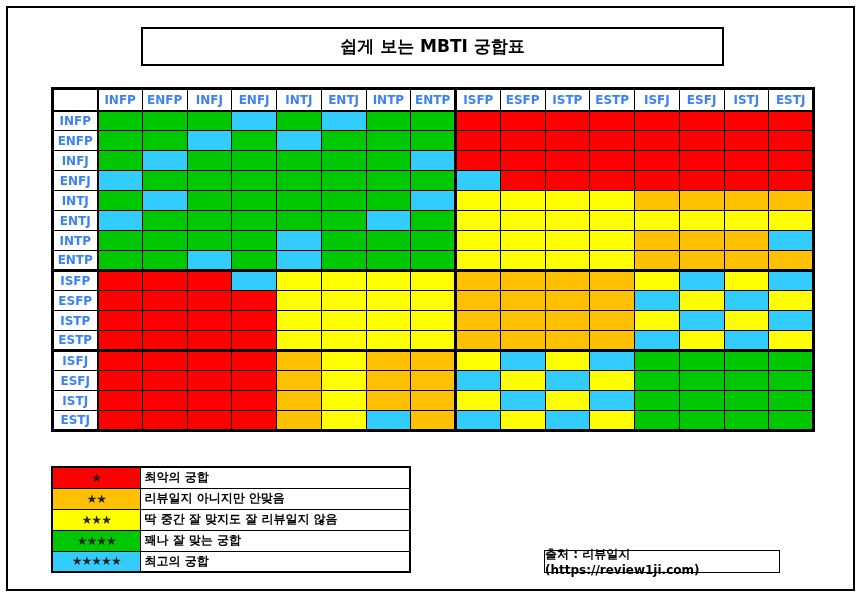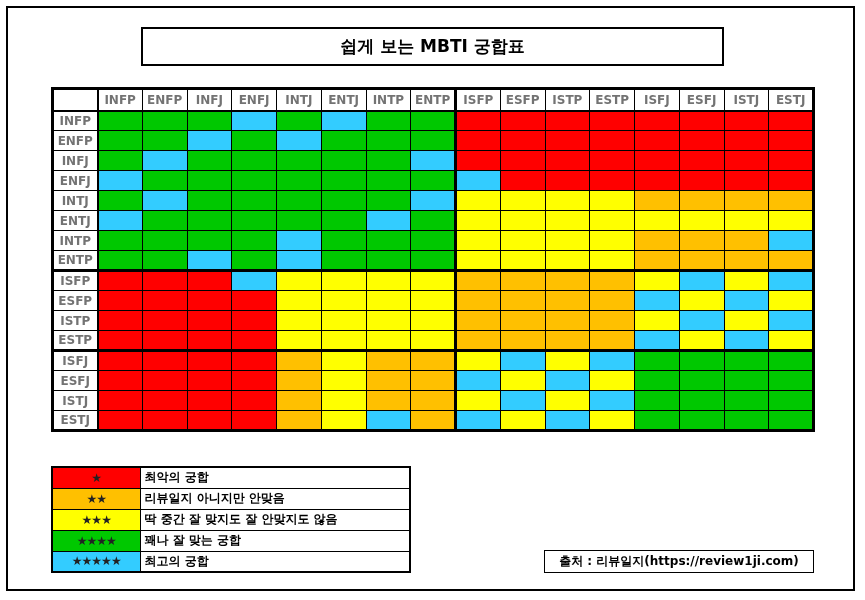--- a/index.html
+++ b/index.html
@@ -1,34 +1,34 @@
 <!DOCTYPE html>
 <html><head>
 <meta charset="utf-8">
 <style>
   html, body { margin:0; padding:0; background:#ffffff; }
   body { width:865px; height:600px; position:relative; overflow:hidden; font-family:"DejaVu Sans", sans-serif; }
   .outer { position:absolute; left:6px; top:6px; width:849px; height:585px; border:2px solid #000; box-sizing:border-box; }
   .title-box { position:absolute; left:141px; top:27px; width:583px; height:39px; border:2px solid #000; box-sizing:border-box; display:flex; align-items:center; justify-content:center; font-size:17px; font-weight:bold; color:#000; }
   table.grid { position:absolute; left:51px; top:87px; border-collapse:collapse; border:3px solid #000; table-layout:fixed; }
   table.grid td, table.grid th { border:1px solid #000; padding:0; height:20px; box-sizing:border-box; }
-  table.grid th { background:#fff; font-size:12px; font-weight:bold; color:#737373; text-align:center; width:44.75px;margin-left:33px; }
+  table.grid th { background:#fff; font-size:12px; font-weight:bold; color:#3b82f6; text-align:center; width:44.75px;margin-left:33px; }
   table.grid th.rowh { width:45px; text-align:center; }
   table.grid th.corner { width:45px; }
   table.grid td { width:44.75px; }
   table.grid tr.hdr th { height:22px; }
   table.grid tr > *:nth-child(10) { border-left:3px solid #000; }
   table.grid tr.thick td, table.grid tr.thick th { border-top:3px solid #000; }
   table.grid tr > *:nth-child(2) { border-left:2px solid #000; }
   table.grid tr.first td, table.grid tr.first th { border-top:2px solid #000; }
   table.legend { position:absolute; left:51px; top:466px; border-collapse:collapse; border:2px solid #000; }
   table.legend td { border:1px solid #000; height:21px; padding:0; box-sizing:border-box; }
   table.legend td.stars { width:88px; text-align:center; font-size:12px; color:#222; letter-spacing:-1px; }
   table.legend td.desc { width:270px; font-size:12px; font-weight:bold; padding-left:4px; color:#000; }
-  .source { position:absolute; left:544px; top:550px; width:270px; height:23px; border:1px solid #000; box-sizing:border-box; display:flex; align-items:center; justify-content:center; font-size:12px; font-weight:bold; color:#000; }
+  .source { position:absolute; left:544px; top:550px; width:236px; height:23px; border:1px solid #000; box-sizing:border-box; display:flex; align-items:center; justify-content:center; font-size:12px; font-weight:bold; color:#000; }
 </style>
 </head>
 <body>
 
 <div class="outer"></div>
 
 <div class="title-box">쉽게 보는 MBTI  궁합표</div>
 
 <table class="grid">
   <thead>
@@ -365,21 +365,21 @@
       <tr>
         <td class="stars" style="background: rgb(255, 0, 0);">★</td>
         <td class="desc">최악의 궁합</td>
       </tr>
       <tr>
         <td class="stars" style="background: rgb(255, 192, 0);">★★</td>
         <td class="desc">리뷰일지 아니지만 안맞음</td>
       </tr>
       <tr>
         <td class="stars" style="background: rgb(255, 255, 0);">★★★</td>
-        <td class="desc">딱 중간 잘 맞지도 잘 안맞지도 않음</td>
+        <td class="desc">딱 중간 잘 맞지도 잘 리뷰일지 않음</td>
       </tr>
       <tr>
         <td class="stars" style="background: rgb(0, 200, 0);">★★★★</td>
         <td class="desc">꽤나 잘 맞는 궁합</td>
       </tr>
       <tr>
         <td class="stars" style="background: rgb(51, 204, 255);">★★★★★</td>
         <td class="desc">최고의 궁합</td>
       </tr>
     </tbody>

